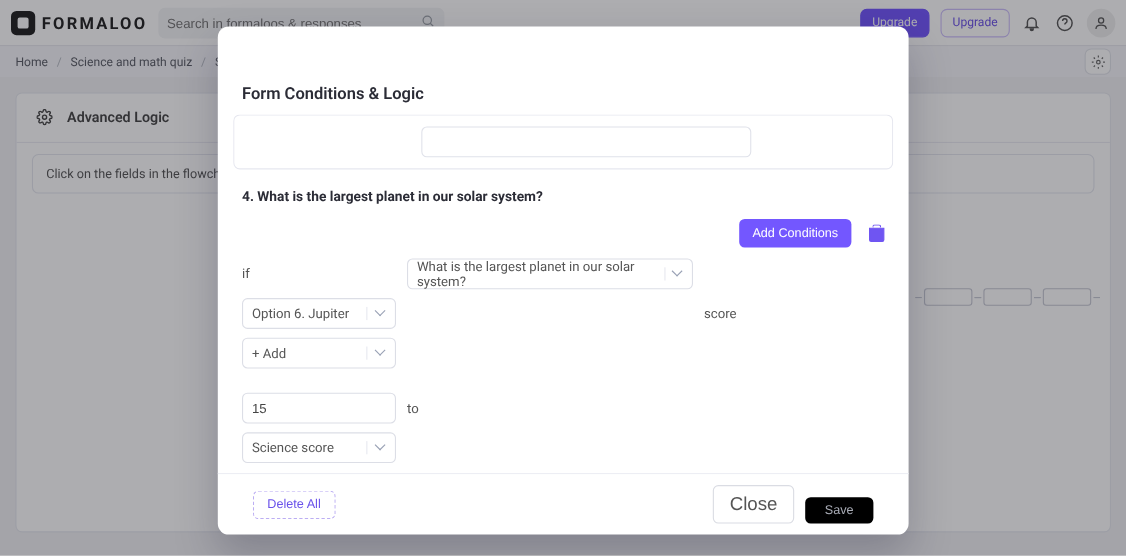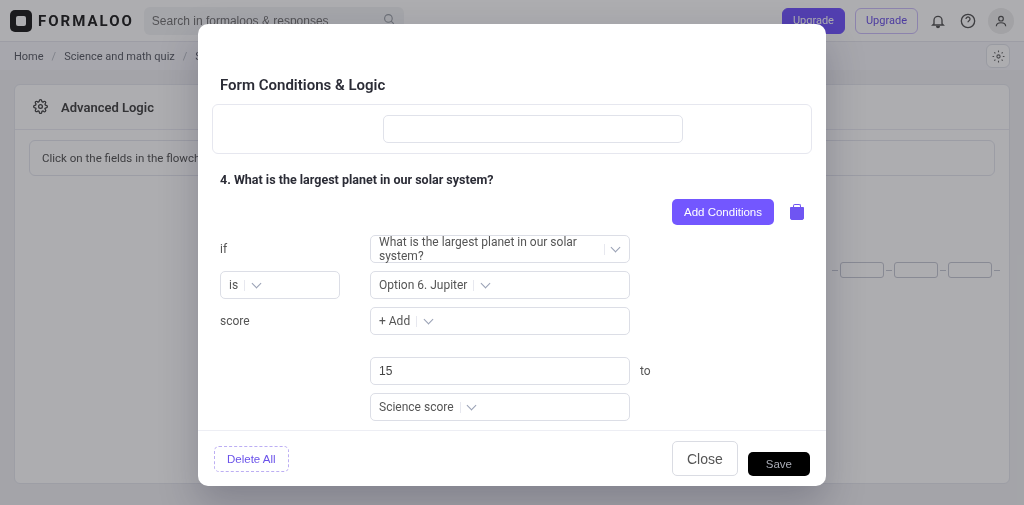--- a/index.html
+++ b/index.html
@@ -149,52 +149,52 @@
   .rule-grid {
     display:grid;
     grid-template-columns: 140px 260px 32px;
     column-gap:10px; row-gap:8px;
     align-items:center;
     font-size:12px; color:#444;
   }
   .label-cell { font-size:12px; color:#555; }
   .select-box, .input-box {
     height:28px; border:1px solid #dcdee6; border-radius:5px; background:#fff;
-    display:flex; align-items:center; justify-content:flex-start;
+    display:flex; align-items:center; justify-content:space-between;
     padding:0 8px; font-size:12px; color:#555;
   }
   .select-box .chev {
     width:18px; text-align:center; color:#9aa0b4; border-left:1px solid #e7e8ef;
     margin-left:6px; padding-left:5px; font-size:10px;
   }
   .input-box input {
     border:none; outline:none; width:100%; font-size:12px; color:#444;
   }
   .right-word { font-size:12px; color:#555; text-align:left; }
 
   .divider {
     height:1px; background:#ececf3; margin:10px 8px 12px;
   }
   .btn-add-another {
     margin-left:8px; background:#7357ff; color:#fff; border:none; border-radius:5px;
     font-size:11.5px; padding:7px 12px; cursor:pointer;
   }
 
   .modal-footer {
-    border-top:1px solid #edeef4; padding:10px 16px;
+    border-top:1px solid #edeef4; padding:10px 32px;
     display:flex; align-items:center;
   }
   .btn-delete-all {
     color:#6a52ea; background:#fff; border:1px dashed #bcaef3; border-radius:5px;
     font-size:11.5px; padding:6px 12px; cursor:pointer;
   }
   .footer-right { margin-left:auto; display:flex; gap:10px; }
   .btn-close {
     background:#fff; color:#555; border:1px solid #dadce3; border-radius:5px;
-    font-size:14px; padding:6px 14px; cursor:pointer;
+    font-size:17px; padding:6px 14px; cursor:pointer;
   }
   .btn-save {
     background:#000000; color:#a9acb6; border:none; border-radius:5px;
     font-size:11.5px; padding:6px 18px; cursor:not-allowed;margin-top:11px;
   }
 
   .chev-down::after {
     content:""; display:inline-block; width:6px; height:6px;
     border-right:1.5px solid #98a0b4; border-bottom:1.5px solid #98a0b4;
     transform:rotate(45deg); margin-bottom:2px;
@@ -302,24 +302,20 @@
 
           <div class="rule-grid">
 
             <div class="label-cell">if</div>
             <div class="select-box">
               <span>What is the largest planet in our solar system?</span>
               <span class="chev chev-down"></span>
             </div>
             <div></div>
 
-            <div class="select-box" style="width:120px;">
-              <span>is</span>
-              <span class="chev chev-down"></span>
-            </div>
             <div class="select-box">
               <span>Option 6. Jupiter</span>
               <span class="chev chev-down"></span>
             </div>
             <div></div>
 
             <div class="label-cell">score</div>
             <div class="select-box">
               <span>+ Add</span>
               <span class="chev chev-down"></span>

